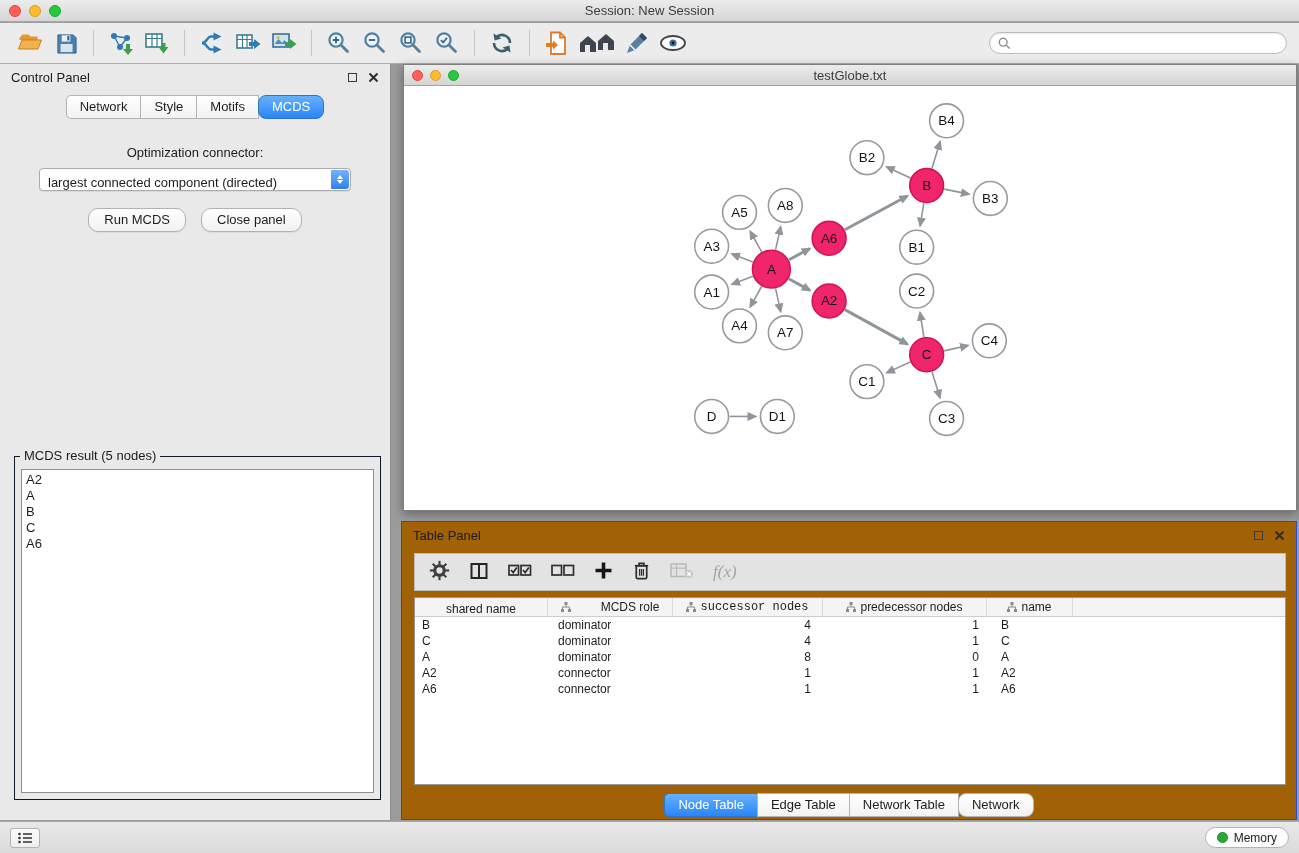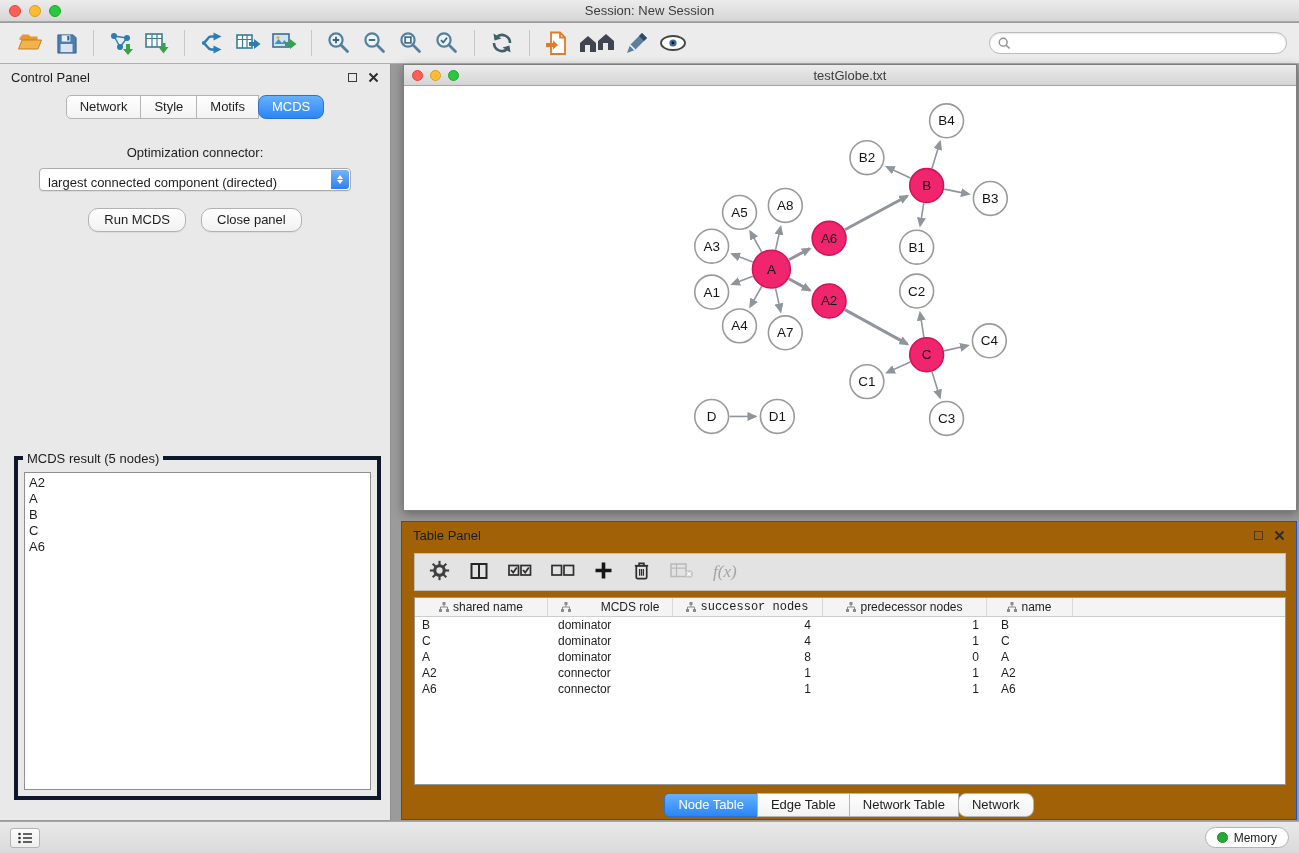--- a/index.html
+++ b/index.html
@@ -71,21 +71,21 @@
   }
   .dd-tri-up { width:0; height:0; border-left:3.5px solid transparent; border-right:3.5px solid transparent; border-bottom:4.5px solid #fff; }
   .dd-tri-dn { width:0; height:0; border-left:3.5px solid transparent; border-right:3.5px solid transparent; border-top:4.5px solid #fff; }
   .btn-row { display:flex; justify-content:center; gap:15px; margin-top:17px; }
   .btn {
     background:linear-gradient(#ffffff,#f1f1f1); border:1px solid #b2b2b2; border-radius:10px;
     padding:3px 15px 4px; font-size:13px; color:#1d1d1d; box-shadow:0 1px 1px rgba(0,0,0,0.06);
   }
   .fieldset {
     position:absolute; left:14px; right:9px; top:392px; bottom:20px;
-    border:4px solid #0f172a;
+    border:1px solid #0f172a;
   }
   .fieldset-legend {
     position:absolute; top:-9px; left:5px; background:#e9e9e9; padding:0 4px; font-size:13px; color:#1c1c1c;
   }
   .result-list {
     position:absolute; left:6px; right:6px; top:12px; bottom:6px;
     background:#fff; border:1px solid #8f8f8f; overflow:auto; padding:2px 4px;
   }
   .result-item { font-size:13px; line-height:16px; }
 
@@ -525,21 +525,21 @@
           <rect x="1" y="2" width="15" height="12.5" fill="none" stroke="#b9b9b9" stroke-width="1.5"></rect>
           <path d="M1 6.2h15M6.5 2v12.5" stroke="#b9b9b9" stroke-width="1.2"></path>
           <circle cx="19" cy="12" r="4" fill="#c9c9c9"></circle>
           <path d="M17.3 10.3l3.4 3.4M20.7 10.3l-3.4 3.4" stroke="#fff" stroke-width="1.3"></path>
         </svg>
     </span>
     <span class="fx-label">f(x)</span>
   </div>
   <div class="data-table">
     <div class="thead">
-        <div class="th" style="width: 133px;">
+        <div class="th" style="width: 133px; flex-direction: column;">
           <svg width="10" height="10" viewBox="0 0 10 10">
             <rect x="3.5" y="0" width="3" height="3" fill="#8a8a8a"></rect>
             <rect x="0" y="7" width="3" height="3" fill="#8a8a8a"></rect>
             <rect x="7" y="7" width="3" height="3" fill="#8a8a8a"></rect>
             <path d="M5 3v2M1.5 5h7M1.5 5v2M8.5 5v2" stroke="#8a8a8a" fill="none" stroke-width="1"></path>
           </svg>
           <span>shared name</span>
         </div>
         <div class="th" style="width: 125px; gap: 30px;">
           <svg width="10" height="10" viewBox="0 0 10 10">

